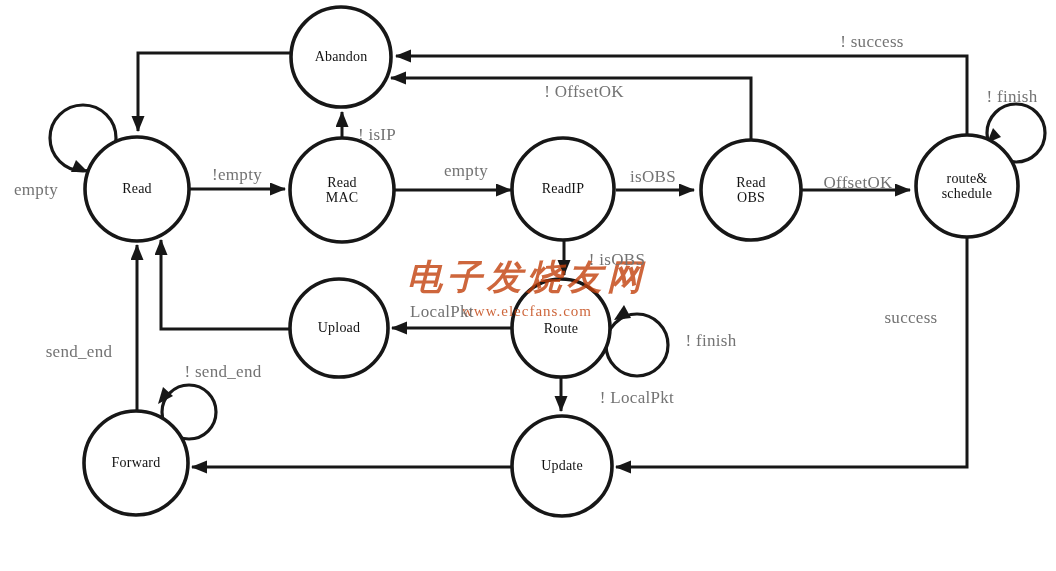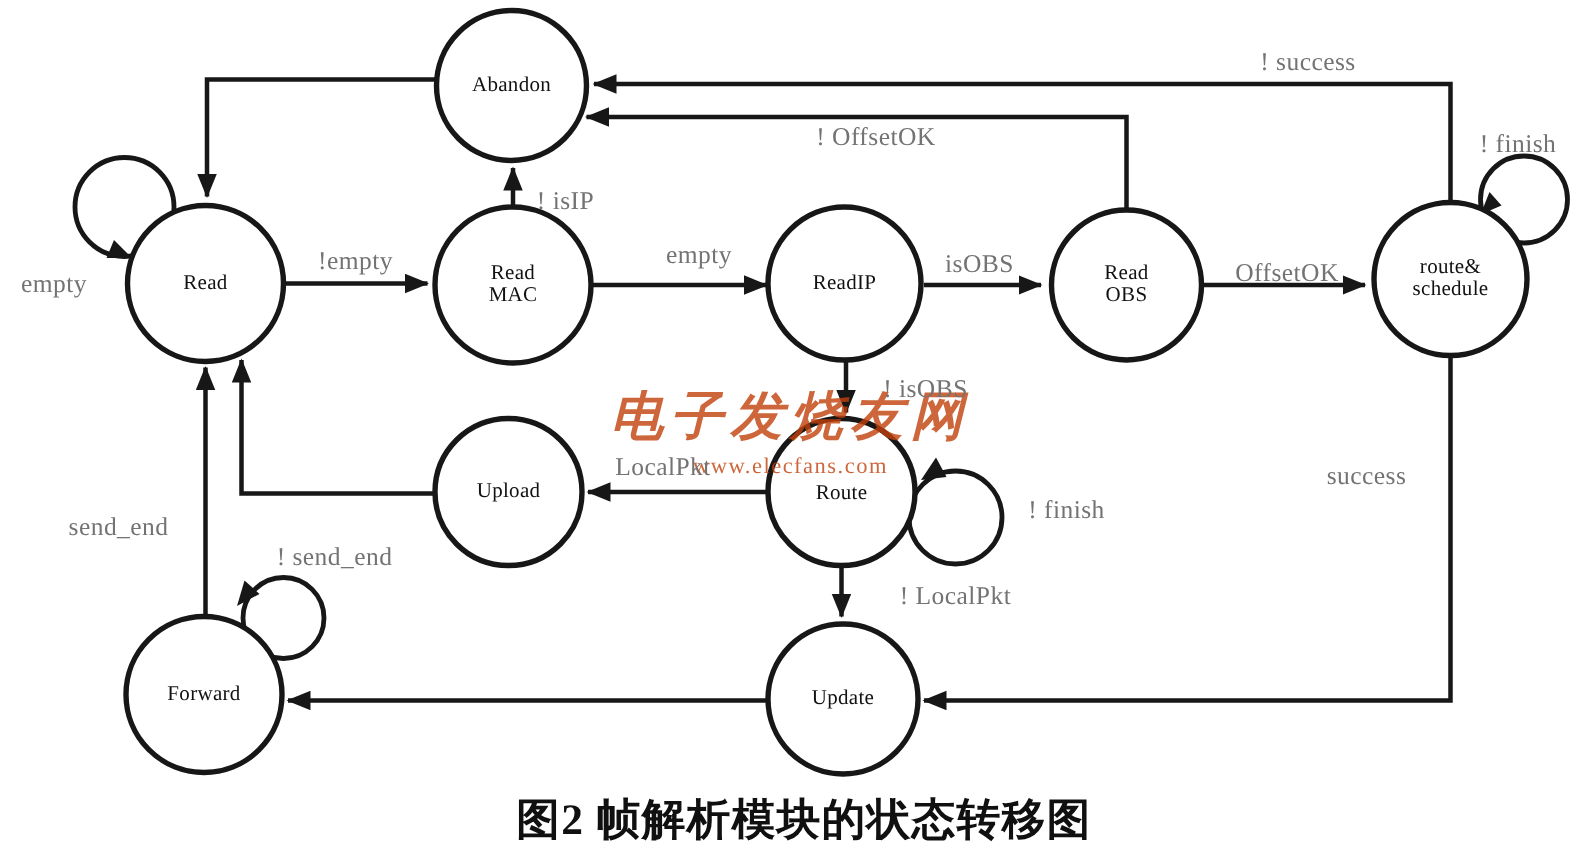--- a/index.html
+++ b/index.html
@@ -123,14 +123,13 @@
   <div class="lbl" style="left:872px;top:41px;">! success</div>
   <div class="lbl" style="left:1012px;top:96px;">! finish</div>
   <div class="lbl" style="left:617px;top:259px;">! isOBS</div>
   <div class="lbl" style="left:442px;top:311px;">LocalPkt</div>
   <div class="lbl" style="left:711px;top:340px;">! finish</div>
   <div class="lbl" style="left:637px;top:397px;">! LocalPkt</div>
   <div class="lbl" style="left:911px;top:317px;">success</div>
   <div class="lbl" style="left:79px;top:351px;">send_end</div>
   <div class="lbl" style="left:223px;top:371px;">! send_end</div>
 
-  <div class="caption">图2 帧解析模块的状态转移图</div>
 </div>
 
 </body></html>

